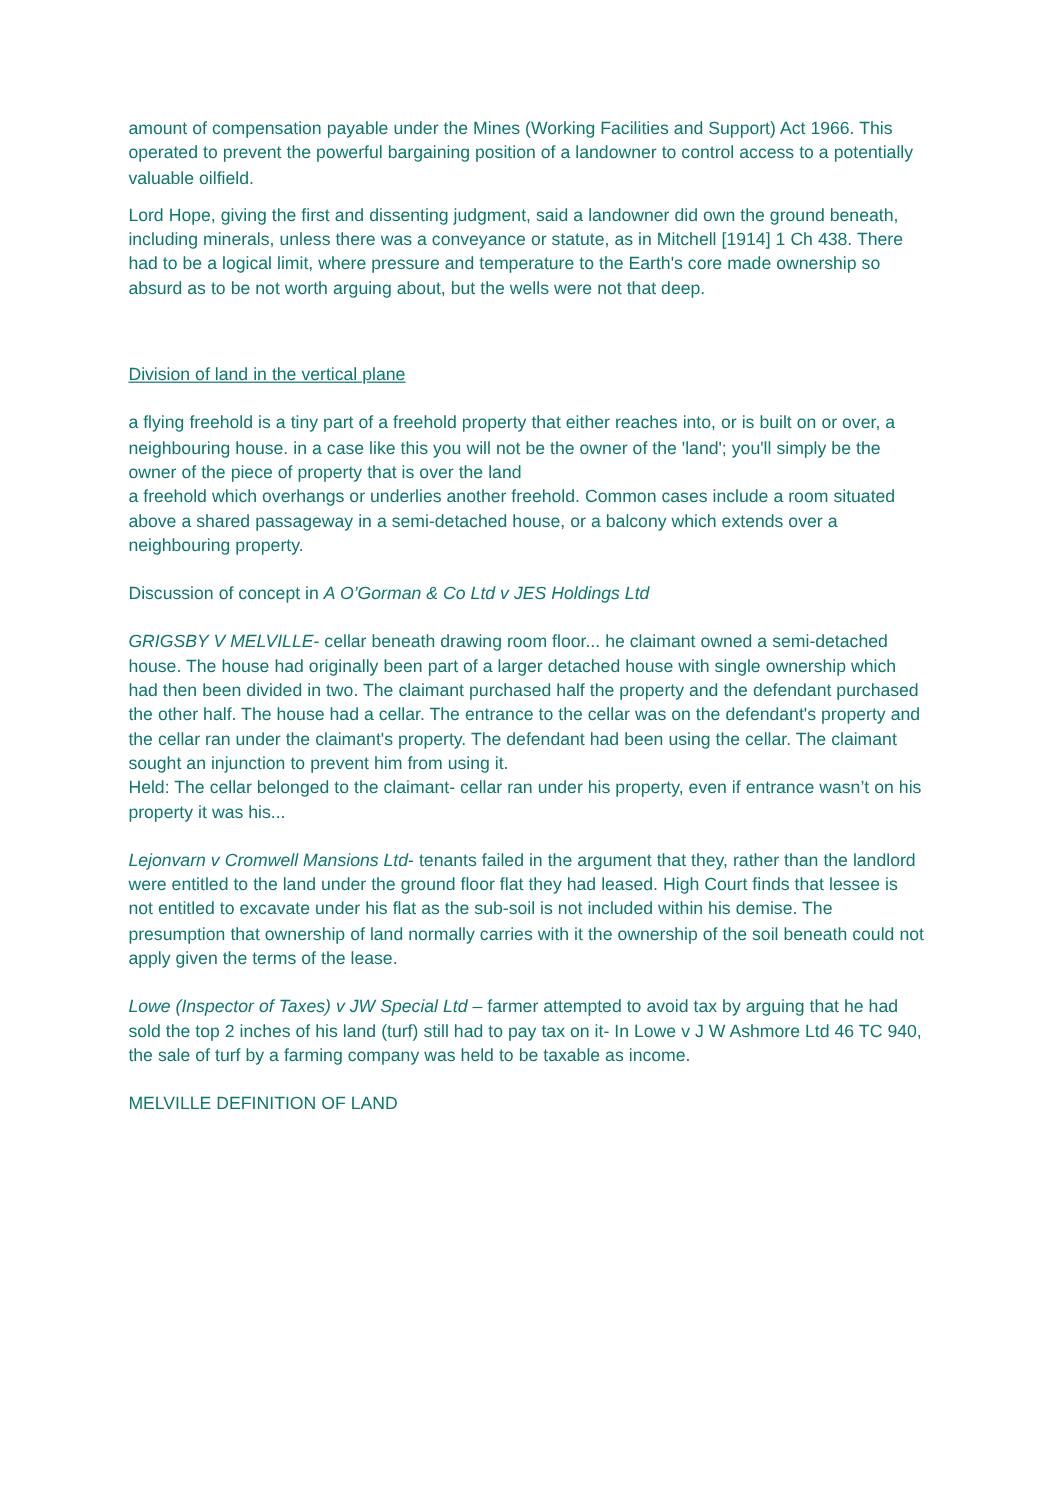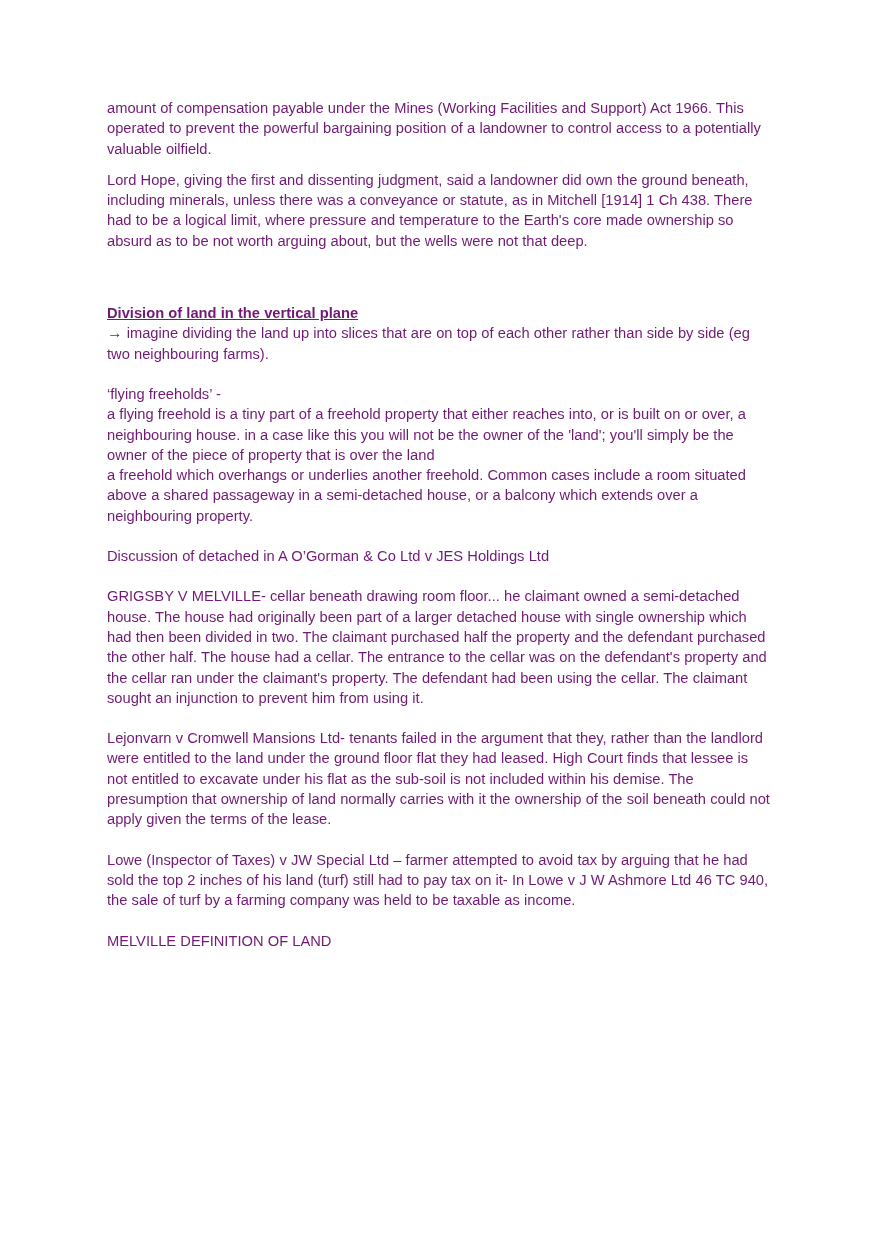--- a/index.html
+++ b/index.html
@@ -24,30 +24,30 @@
     left: 107px;
     top: 98px;
     width: 665px;
   }
   .para {
     font-size: 14.7px;
     line-height: 20.3px;
     margin: 0;
     text-align: left;
     word-spacing: 0.1px;
-    color: #701a75;
+    color: #0f766e;
   }
   .gap-sm { height: 11px; }
   .gap-md { height: 20px; }
   .gap-xl { height: 32px; }
   .heading {
-    font-weight: bold;
+    font-weight: normal;
     text-decoration: underline;
   }
-  .ital { }
+  .ital { font-style: italic; }
   .uline { }
   .arrow {
     font-weight: bold;
     font-size: 15.5px;
   }
 </style>
 </head>
 <body>
 
 <div class="page">
@@ -60,40 +60,39 @@
 
     <p class="para">Lord Hope, giving the first and dissenting judgment, said a landowner did own the ground beneath, including minerals, unless there was a conveyance or statute, as in Mitchell [1914] 1 Ch 438. There had to be a logical limit, where pressure and temperature to the Earth's core made ownership so absurd as to be not worth arguing about, but the wells were not that deep.</p>
 
     <div class="gap-xl"></div>
 
 
     <div class="gap-md"></div>
 
     <p class="para heading">Division of land in the vertical plane </p>
 
-    <p class="para"><span class="arrow">→</span><span> imagine dividing the land up into slices that are on top of each other rather than side by side (eg two neighbouring farms).</span></p>
 
 
 
     <div class="gap-md"></div>
 
-    <p class="para">‘flying freeholds’ -</p>
 
     <p class="para">a flying freehold is a tiny part of a freehold property that either reaches into, or is built on or over, a neighbouring house. in a case like this you will not be the owner of the 'land'; you'll simply be the owner of the piece of property that is over the land</p>
 
     <p class="para"><span>a </span><span class="uline">freehold</span><span> which overhangs or underlies another freehold. Common cases include a room situated above a shared passageway in a semi-detached house, or a balcony which extends over a neighbouring property.</span></p>
 
     <div class="gap-md"></div>
 
-    <p class="para"><span>Discussion of detached in </span><span class="ital">A O’Gorman &amp; Co Ltd v JES Holdings Ltd</span></p>
+    <p class="para"><span>Discussion of concept in </span><span class="ital">A O’Gorman &amp; Co Ltd v JES Holdings Ltd</span></p>
 
     <div class="gap-md"></div>
 
     <p class="para"><span class="ital">GRIGSBY V MELVILLE</span><span>- cellar beneath drawing room floor... he claimant owned a semi-detached house. The house had originally been part of a larger detached house with single ownership which had then been divided in two. The claimant purchased half the property and the defendant purchased the other half. The house had a cellar. The entrance to the cellar was on the defendant's property and the cellar ran under the claimant's property. The defendant had been using the cellar. The claimant sought an injunction to prevent him from using it.</span></p>
 
+    <p class="para">Held: The cellar belonged to the claimant- cellar ran under his property, even if entrance wasn’t on his property it was his...</p>
 
     <div class="gap-md"></div>
 
     <p class="para"><span class="ital">Lejonvarn v Cromwell Mansions Ltd</span><span>- tenants failed in the argument that they, rather than the landlord were entitled to the land under the ground floor flat they had leased. High Court finds that lessee is not entitled to excavate under his flat as the sub-soil is not included within his demise. The presumption that ownership of land normally carries with it the ownership of the soil beneath could not apply given the terms of the lease.</span></p>
 
     <div class="gap-md"></div>
 
     <p class="para"><span class="ital">Lowe (Inspector of Taxes) v JW Special Ltd</span><span> – farmer attempted to avoid tax by arguing that he had sold the top 2 inches of his land (turf) still had to pay tax on it- In </span><span class="uline">Lowe v J W Ashmore Ltd 46 TC 940</span><span>, the sale of turf by a farming company was held to be taxable as income.</span></p>
 
     <div class="gap-md"></div>

